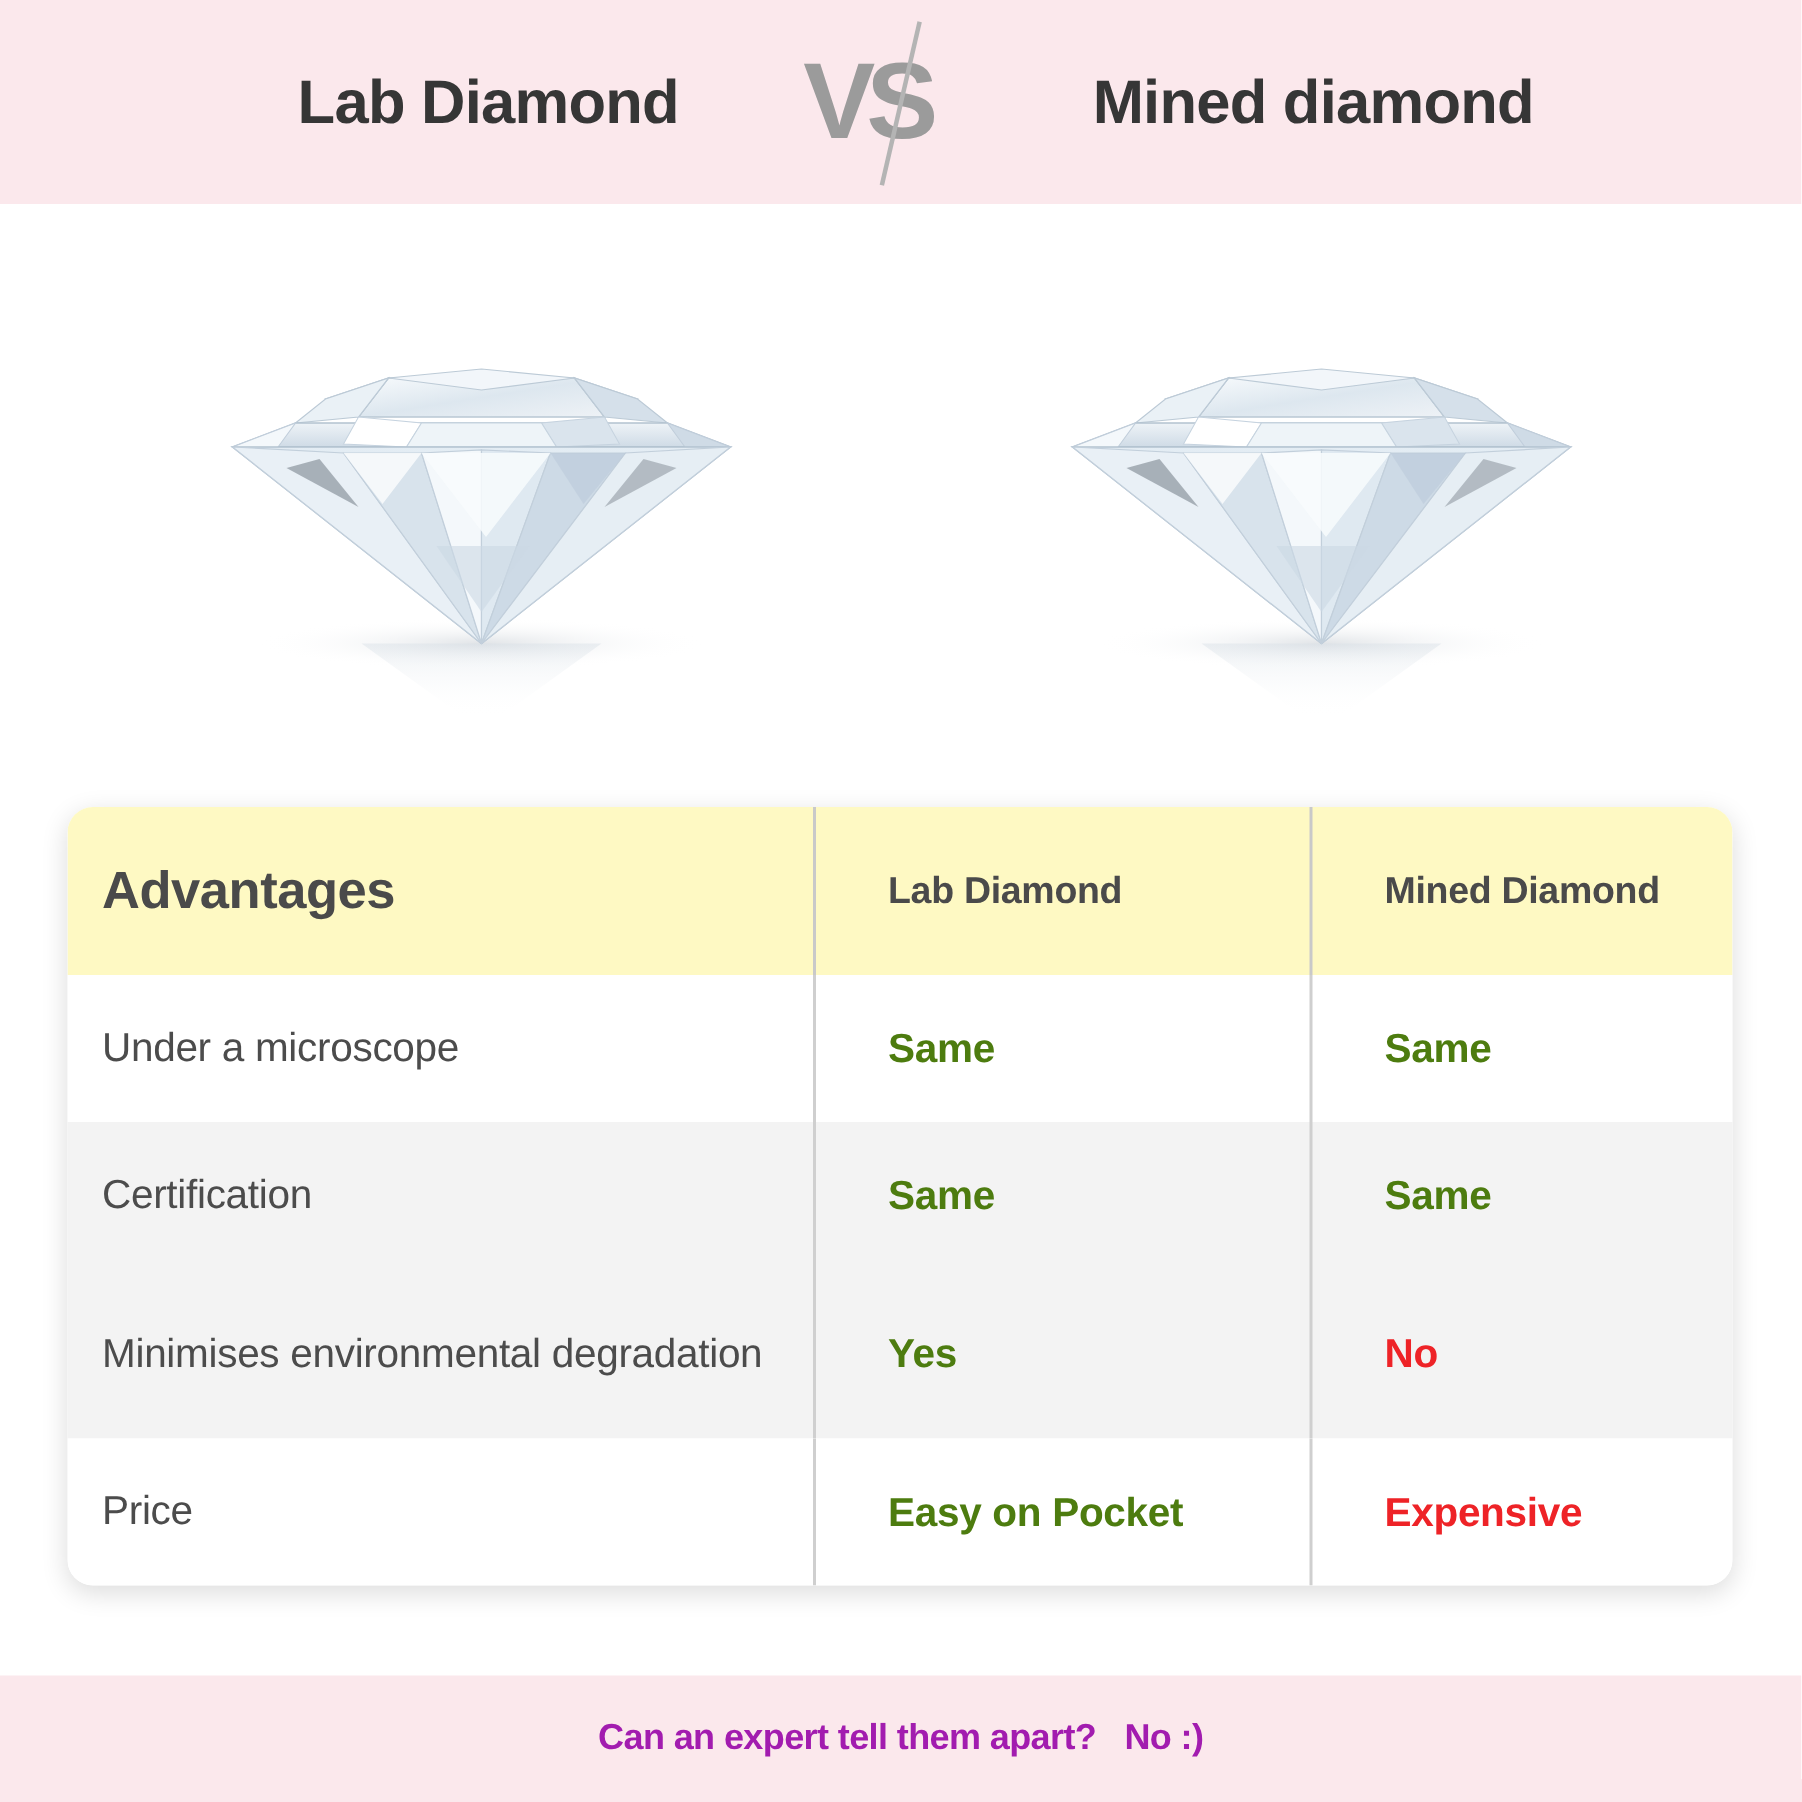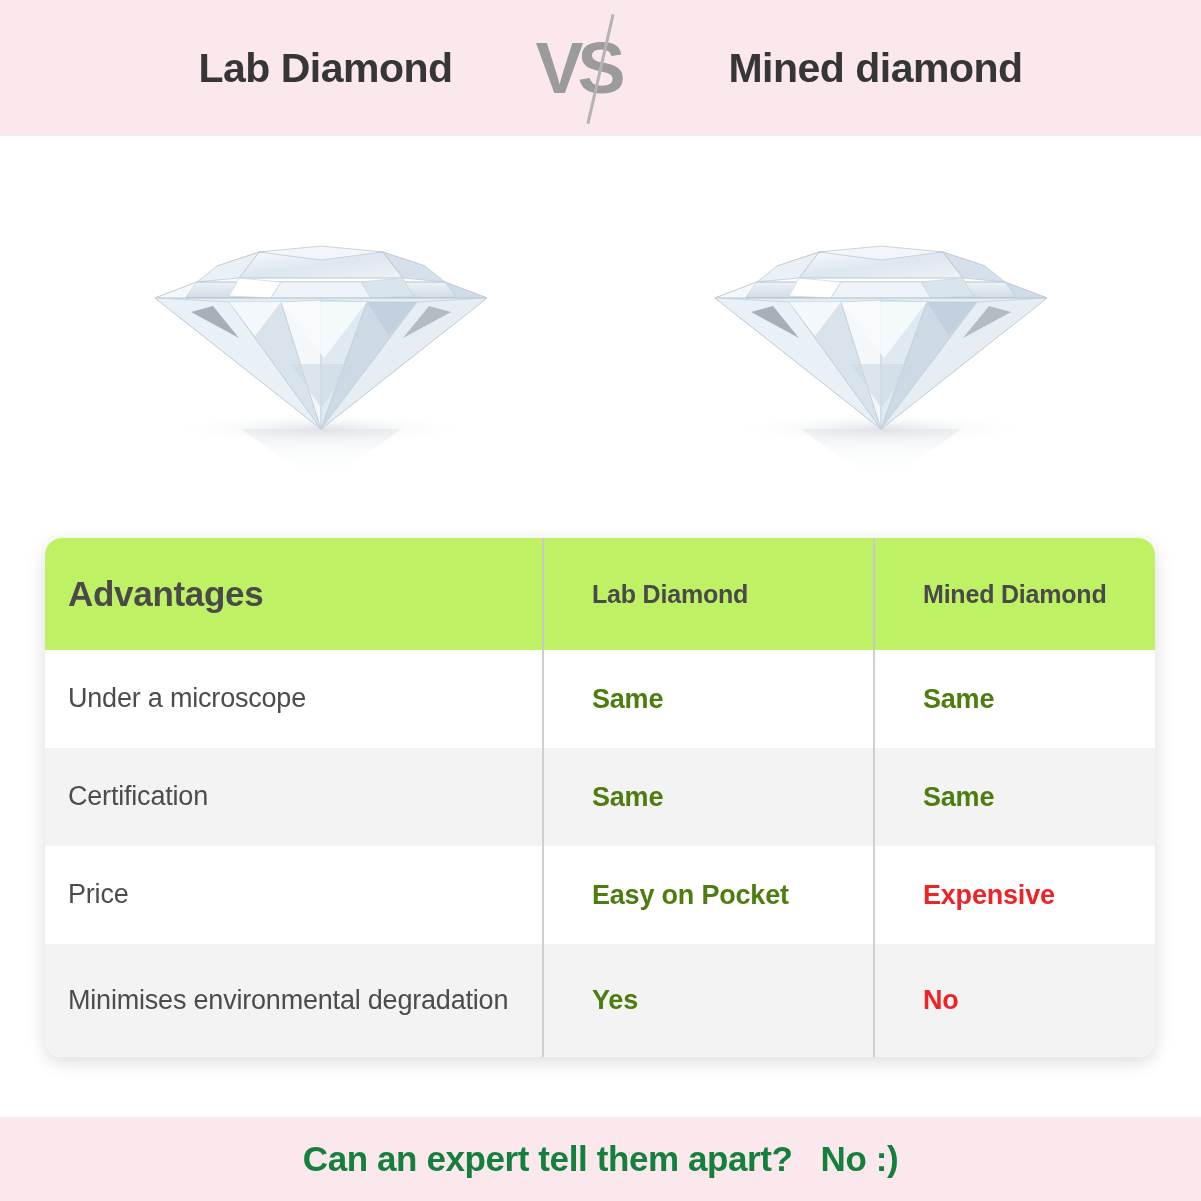--- a/index.html
+++ b/index.html
@@ -96,21 +96,21 @@
   .trow {
     display: flex;
     align-items: stretch;
     position: relative;
   }
 
   .c-feature { width: 497px; flex: 0 0 497px; padding-left: 23px; display: flex; align-items: center; }
   .c-lab     { width: 331px; flex: 0 0 331px; padding-left: 48px; display: flex; align-items: center; border-left: 2px solid #cfcfcf; }
   .c-mined   { flex: 1 1 auto;               padding-left: 48px; display: flex; align-items: center; border-left: 2px solid #cfcfcf; }
 
-  .thead { background: #bef264; height: 112px; }
+  .thead { background: #fef9c3; height: 112px; }
   .thead .c-lab, .thead .c-mined { border-left-color: #c9c9c9; }
 
   .th-main {
     font-size: 35px;
     font-weight: bold;
     color: #4a4a4a;
     letter-spacing: -0.3px;
   }
   .th-sub {
     font-size: 25px;
@@ -144,23 +144,23 @@
     left: 0;
     top: 1117px;
     width: 1201px;
     height: 84px;
     background: #fbe8ec;
     display: flex;
     align-items: center;
     justify-content: center;
   }
   .footer-text {
-    font-size: 35px;
-    font-weight: bold;
-    color: #15803d;
+    font-size: 24px;
+    font-weight: bold;
+    color: #a21caf;
     letter-spacing: -0.4px;
     white-space: pre;
   }
 </style>
 </head>
 <body>
 
 <div class="header-banner">
   <div class="header-title left">Lab Diamond</div>
 
@@ -331,41 +331,41 @@
       <span class="feature-label">Certification</span>
     </div>
     <div class="c-lab">
       <span class="value good">Same</span>
     </div>
     <div class="c-mined">
       <span class="value good">Same</span>
     </div>
   </div>
 
+  <div class="trow tbody-row alt tall">
+    <div class="c-feature">
+      <span class="feature-label">Minimises environmental degradation</span>
+    </div>
+    <div class="c-lab">
+      <span class="value good">Yes</span>
+    </div>
+    <div class="c-mined">
+      <span class="value bad">No</span>
+    </div>
+  </div>
+
   <div class="trow tbody-row">
     <div class="c-feature">
       <span class="feature-label">Price</span>
     </div>
     <div class="c-lab">
       <span class="value good">Easy on Pocket</span>
     </div>
     <div class="c-mined">
       <span class="value bad">Expensive</span>
-    </div>
-  </div>
-
-  <div class="trow tbody-row alt tall">
-    <div class="c-feature">
-      <span class="feature-label">Minimises environmental degradation</span>
-    </div>
-    <div class="c-lab">
-      <span class="value good">Yes</span>
-    </div>
-    <div class="c-mined">
-      <span class="value bad">No</span>
     </div>
   </div>
 
 </div>
 
 <div class="footer-banner">
   <span class="footer-text">Can an expert tell them apart?   No :)</span>
 </div>
 
 </body></html>

